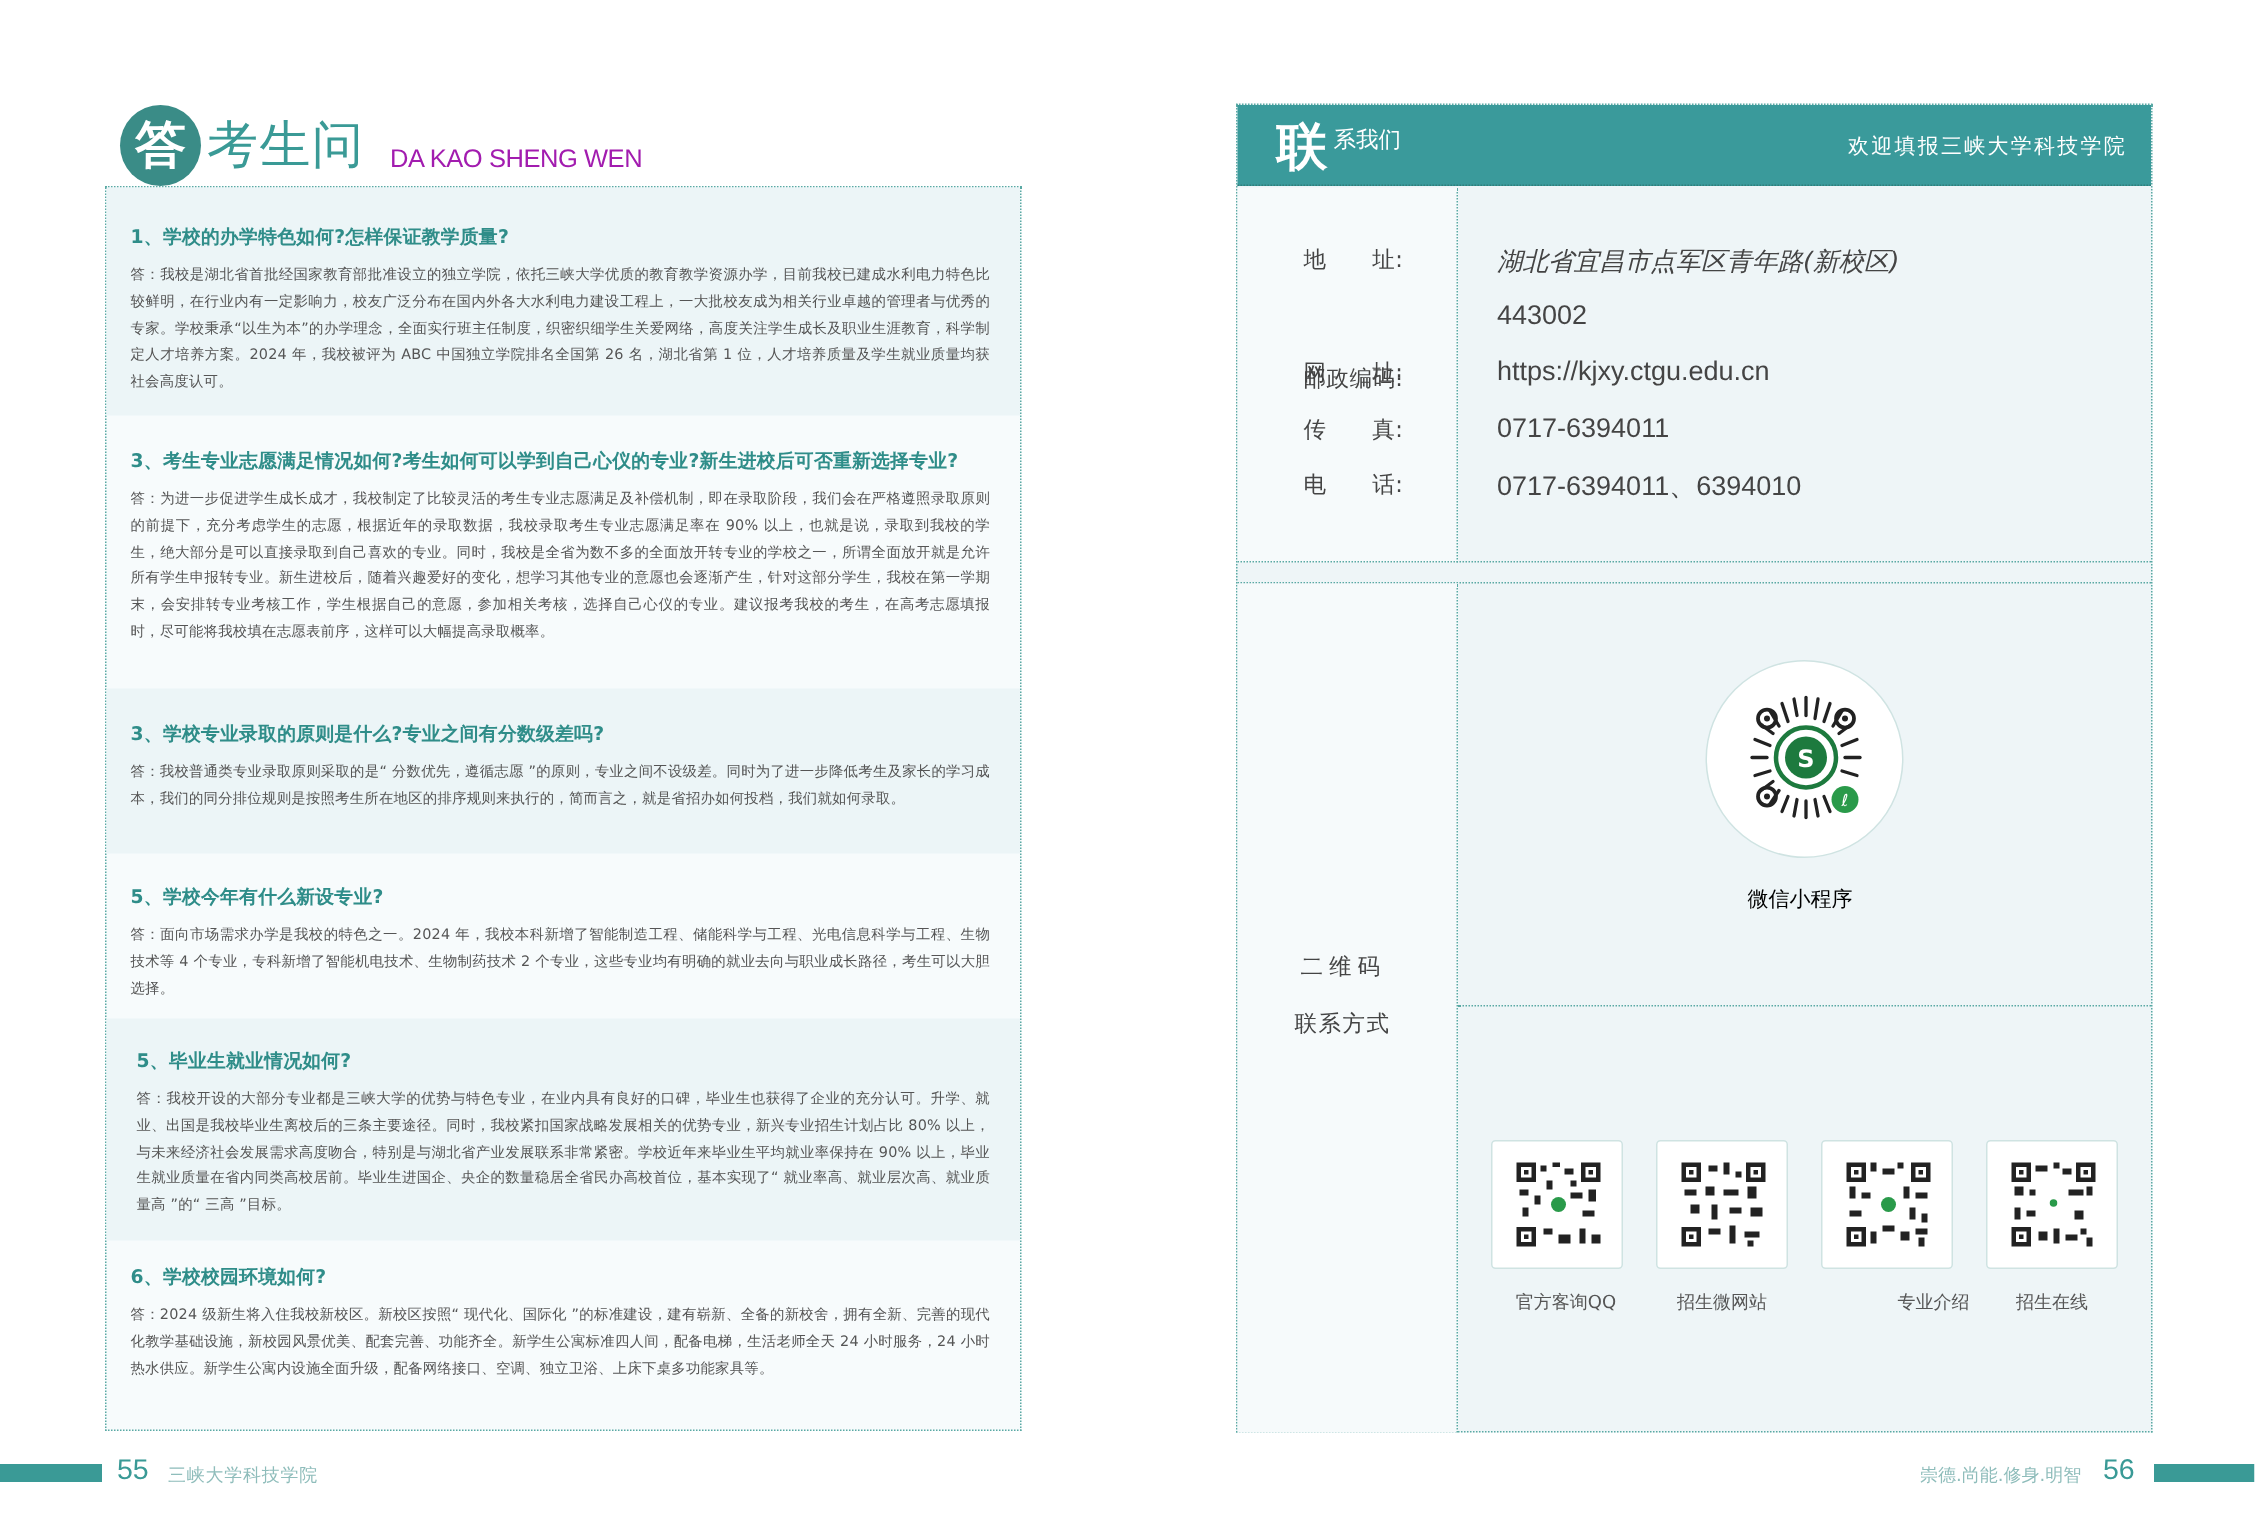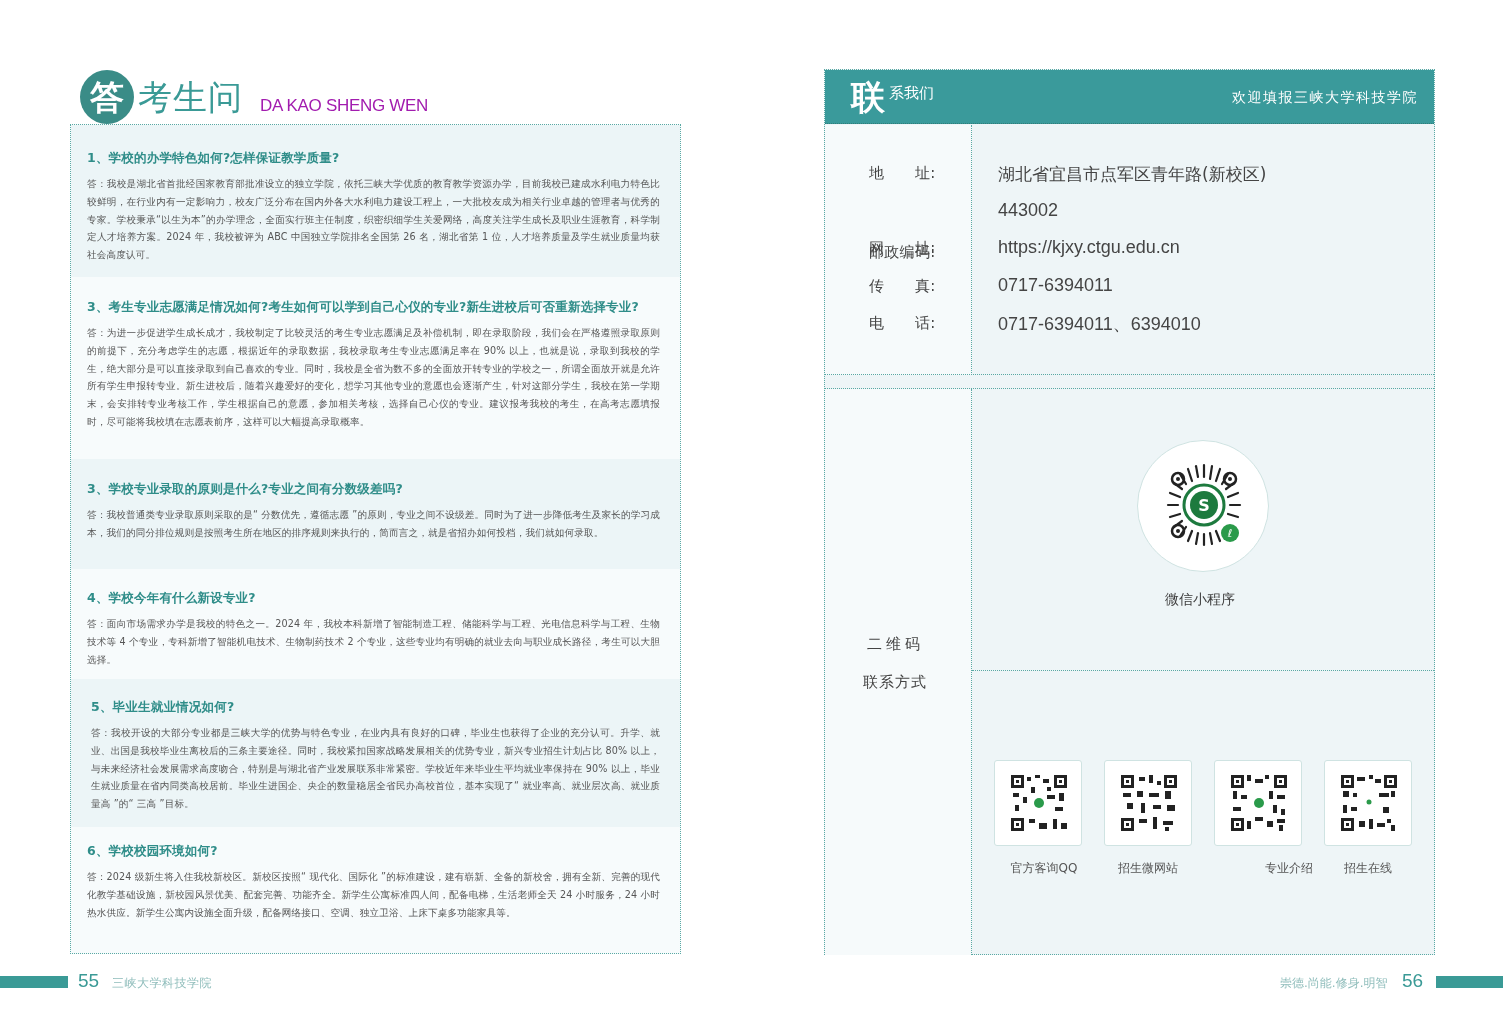--- a/index.html
+++ b/index.html
@@ -42,21 +42,21 @@
   .hsep2 { position: absolute; left: 0; top: 318px; width: 609px; border-top: 1px dotted #5aa9a4; }
 
   .qr-left { position: absolute; left: 0; top: 319px; width: 147px; height: 566px; background: #f6fafb;
     border-right: 1px dotted #5aa9a4; }
   .qr-label1 { position: absolute; left: 42px; top: 565px; font-size: 15px; color: #444; letter-spacing: 4px; }
   .qr-label2 { position: absolute; left: 38px; top: 603px; font-size: 15px; color: #444; letter-spacing: 1px; }
   .hsep3 { position: absolute; left: 147px; top: 600px; width: 462px; border-top: 1px dotted #5aa9a4; }
 
   .mini-circle { position: absolute; left: 312px; top: 370px; width: 132px; height: 132px; border-radius: 50%;
     background: #fff; border: 1px solid #cfe3e2; }
-  .mini-label { position: absolute; left: 340px; top: 521px; font-size: 14px; color: #404040; }
+  .mini-label { position: absolute; left: 340px; top: 521px; font-size: 14px; color: #000000; }
 
   .qr-card { position: absolute; top: 690px; width: 88px; height: 86px; background: #fff;
     border: 1px solid #cfe3e2; border-radius: 3px; }
   .qr-cap { position: absolute; top: 790px; width: 110px; text-align: center; font-size: 12px; color: #555; }
 
   .footer-right-bar { position: absolute; left: 1436px; top: 976px; width: 67px; height: 12px; background: #3a9a96; }
   .footer-right-num { position: absolute; left: 1402px; top: 970px; font-size: 19px; color: #3a9a96; font-family: "Liberation Sans", sans-serif; }
   .footer-right-txt { position: absolute; left: 1280px; top: 975px; font-size: 12px; color: #8fbdbb; }
 
   svg { display: block; }
@@ -77,21 +77,21 @@
   </div>
   <div class="qa-section" style="top:152px; height:182px; padding-top:22px;">
     <div class="qa-q">3、考生专业志愿满足情况如何?考生如何可以学到自己心仪的专业?新生进校后可否重新选择专业?</div>
     <div class="qa-a">答：为进一步促进学生成长成才，我校制定了比较灵活的考生专业志愿满足及补偿机制，即在录取阶段，我们会在严格遵照录取原则的前提下，充分考虑学生的志愿，根据近年的录取数据，我校录取考生专业志愿满足率在 90% 以上，也就是说，录取到我校的学生，绝大部分是可以直接录取到自己喜欢的专业。同时，我校是全省为数不多的全面放开转专业的学校之一，所谓全面放开就是允许所有学生申报转专业。新生进校后，随着兴趣爱好的变化，想学习其他专业的意愿也会逐渐产生，针对这部分学生，我校在第一学期末，会安排转专业考核工作，学生根据自己的意愿，参加相关考核，选择自己心仪的专业。建议报考我校的考生，在高考志愿填报时，尽可能将我校填在志愿表前序，这样可以大幅提高录取概率。</div>
   </div>
   <div class="qa-section alt" style="top:334px; height:110px; padding-top:22px;">
     <div class="qa-q">3、学校专业录取的原则是什么?专业之间有分数级差吗?</div>
     <div class="qa-a">答：我校普通类专业录取原则采取的是“ 分数优先，遵循志愿 ”的原则，专业之间不设级差。同时为了进一步降低考生及家长的学习成本，我们的同分排位规则是按照考生所在地区的排序规则来执行的，简而言之，就是省招办如何投档，我们就如何录取。</div>
   </div>
   <div class="qa-section" style="top:444px; height:110px; padding-top:21px;">
-    <div class="qa-q">4、学校今年有什么新设专业?</div>
+    <div class="qa-q">5、学校今年有什么新设专业?</div>
     <div class="qa-a">答：面向市场需求办学是我校的特色之一。2024 年，我校本科新增了智能制造工程、储能科学与工程、光电信息科学与工程、生物技术等 4 个专业，专科新增了智能机电技术、生物制药技术 2 个专业，这些专业均有明确的就业去向与职业成长路径，考生可以大胆选择。</div>
   </div>
   <div class="qa-section alt" style="top:554px; height:148px; padding-top:20px;padding-left:20px;">
     <div class="qa-q">5、毕业生就业情况如何?</div>
     <div class="qa-a">答：我校开设的大部分专业都是三峡大学的优势与特色专业，在业内具有良好的口碑，毕业生也获得了企业的充分认可。升学、就业、出国是我校毕业生离校后的三条主要途径。同时，我校紧扣国家战略发展相关的优势专业，新兴专业招生计划占比 80% 以上，与未来经济社会发展需求高度吻合，特别是与湖北省产业发展联系非常紧密。学校近年来毕业生平均就业率保持在 90% 以上，毕业生就业质量在省内同类高校居前。毕业生进国企、央企的数量稳居全省民办高校首位，基本实现了“ 就业率高、就业层次高、就业质量高 ”的“ 三高 ”目标。</div>
   </div>
   <div class="qa-section" style="top:702px; height:126px; padding-top:16px;">
     <div class="qa-q">6、学校校园环境如何?</div>
     <div class="qa-a">答：2024 级新生将入住我校新校区。新校区按照“ 现代化、国际化 ”的标准建设，建有崭新、全备的新校舍，拥有全新、完善的现代化教学基础设施，新校园风景优美、配套完善、功能齐全。新学生公寓标准四人间，配备电梯，生活老师全天 24 小时服务，24 小时热水供应。新学生公寓内设施全面升级，配备网络接口、空调、独立卫浴、上床下桌多功能家具等。</div>
   </div>
@@ -104,21 +104,21 @@
 <div class="right-box">
   <div class="right-header">
     <span class="rh-big">联</span>
     <span class="rh-small">系我们</span>
     <span class="rh-right">欢迎填报三峡大学科技学院</span>
   </div>
 
   <div class="info-left"></div>
 
   <div class="info-row-label" style="top:94px;">地　　址:</div>
-  <div class="info-row-value cn" style="top:93px;">湖北省宜昌市点军区青年路(新校区)</div>
+  <div class="info-row-value cn" style="top:93px;font-style:italic;">湖北省宜昌市点军区青年路(新校区)</div>
 
   <div class="info-row-label" style="top:132px;margin-top:41px;">邮政编码:</div>
   <div class="info-row-value" style="top:130px;">443002</div>
 
   <div class="info-row-label" style="top:169px;">网　　址:</div>
   <div class="info-row-value" style="top:167px;">https://kjxy.ctgu.edu.cn</div>
 
   <div class="info-row-label" style="top:207px;">传　　真:</div>
   <div class="info-row-value" style="top:205px;">0717-6394011</div>
 

